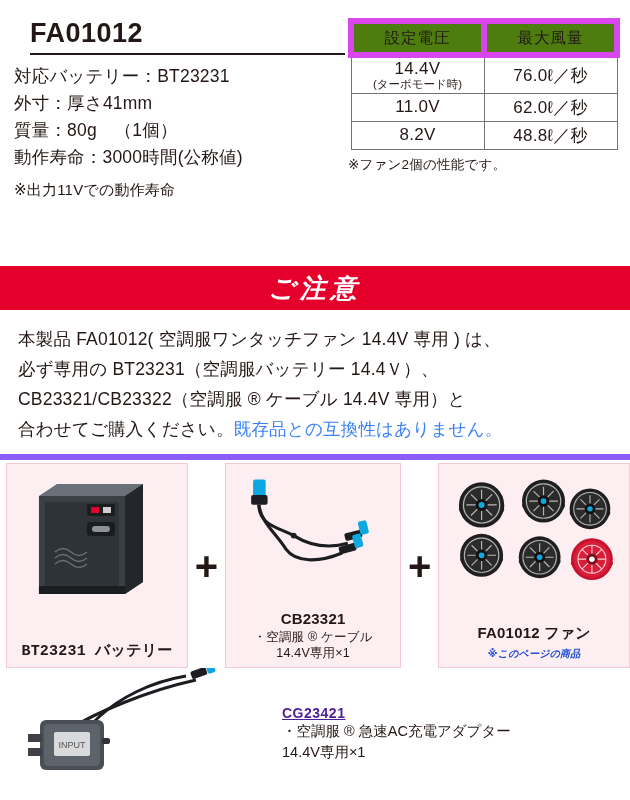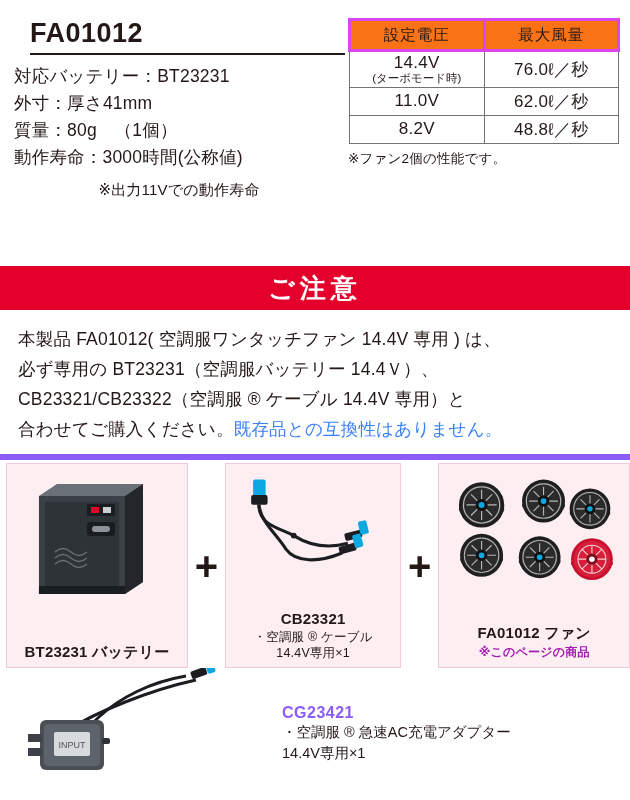--- a/index.html
+++ b/index.html
@@ -28,33 +28,32 @@
   .spec-line {
     font-size: 17.5px;
     line-height: 1.55;
     letter-spacing: 0.2px;
     white-space: nowrap;
   }
   .note-small {
     font-size: 15px;
     margin-top: 9px;
     letter-spacing: 0.2px;
-    text-align: center;
   }
 
   
   .table-wrap { width: 272px; margin-left: 4px; }
   table.spec {
     border-collapse: collapse;
     width: 272px;
     table-layout: fixed;
   }
   table.spec th {
-    background: #f97316;
-    border: 3px solid #d946ef;
+    background: #4d7c0f;
+    border: 6px solid #d946ef;
     font-size: 15.5px;
     font-weight: normal;
     padding: 4px 0 3px 0;
     text-align: center;
     letter-spacing: 1px;
   }
   table.spec td {
     border: 1px solid #737373;
     text-align: center;
     font-size: 17px;
@@ -72,20 +71,21 @@
     left: 0; top: 266px;
     width: 630px; height: 44px;
     background: #e4002b;
     display: flex; align-items: center; justify-content: center;
   }
   .caution-band span {
     color: #ffffff;
     font-size: 26px;
     font-weight: bold;
     letter-spacing: 5px;
+    font-style: italic;
   }
 
   
   .caution-body {
     position: absolute;
     left: 0; top: 310px;
     width: 630px; height: 150px;
     border-bottom: 6px solid #8b5cf6;
     padding: 14px 18px 0 18px;
   }
@@ -103,55 +103,55 @@
     left: 0; top: 463px;
     width: 630px; height: 205px;
     display: flex;
     align-items: stretch;
   }
   .panel {
     background: #fdeef2;
     border: 1px solid #f3c9d5;
     position: relative;
   }
-  .panel.battery { width: 186px; margin-left: 6px; }
+  .panel.battery { width: 186px; margin-left: 6px; font-family: Liberation Mono, monospace; }
   .panel.cable  { width: 180px; text-decoration: underline; }
   .panel.fan    { width: 196px; }
   .plus {
     width: 38px;
     display: flex; align-items: center; justify-content: center;
     font-size: 40px; font-weight: bold; color: #231815;
     line-height: 1;
   }
   .panel .caption {
     position: absolute;
     bottom: 6px; left: 0; width: 100%;
     text-align: center;
     font-size: 14px;
     line-height: 1.3;
     letter-spacing: 0.2px;
   }
   .panel .caption .title { font-size: 15px; font-weight: bold; }
   .panel .caption .sub { font-size: 12.5px; display:block; }
-  .panel .caption .redline { color: #a21caf; font-weight: bold; font-size: 12px; }
+  .panel .caption .redline { color: #1d4ed8; font-weight: bold; font-size: 10px; font-style: italic; }
   .art { position: absolute; left: 0; top: 0; width: 100%; }
 
   
   .adapter {
     position: absolute;
     left: 0; top: 668px;
     width: 630px; height: 132px;
     background: #ffffff;
     display: flex;
     align-items: center;
   }
   .adapter .art-wrap { width: 278px; height: 132px; position: relative; }
   .adapter .txt { margin-left: 4px; }
   .adapter .txt .title {
-    color: #8b5cf6; font-weight: bold; font-size: 16px; letter-spacing: 0.5px;
+    color: #4c1d95; font-weight: bold; font-size: 14px; letter-spacing: 0.5px; text-decoration: underline;
   }
   .adapter .txt .sub { font-size: 14.5px; line-height: 1.45; }
 </style>
 </head>
 <body>
 
 <div class="page">
 
   <div class="top">
     <div class="spec-left">

